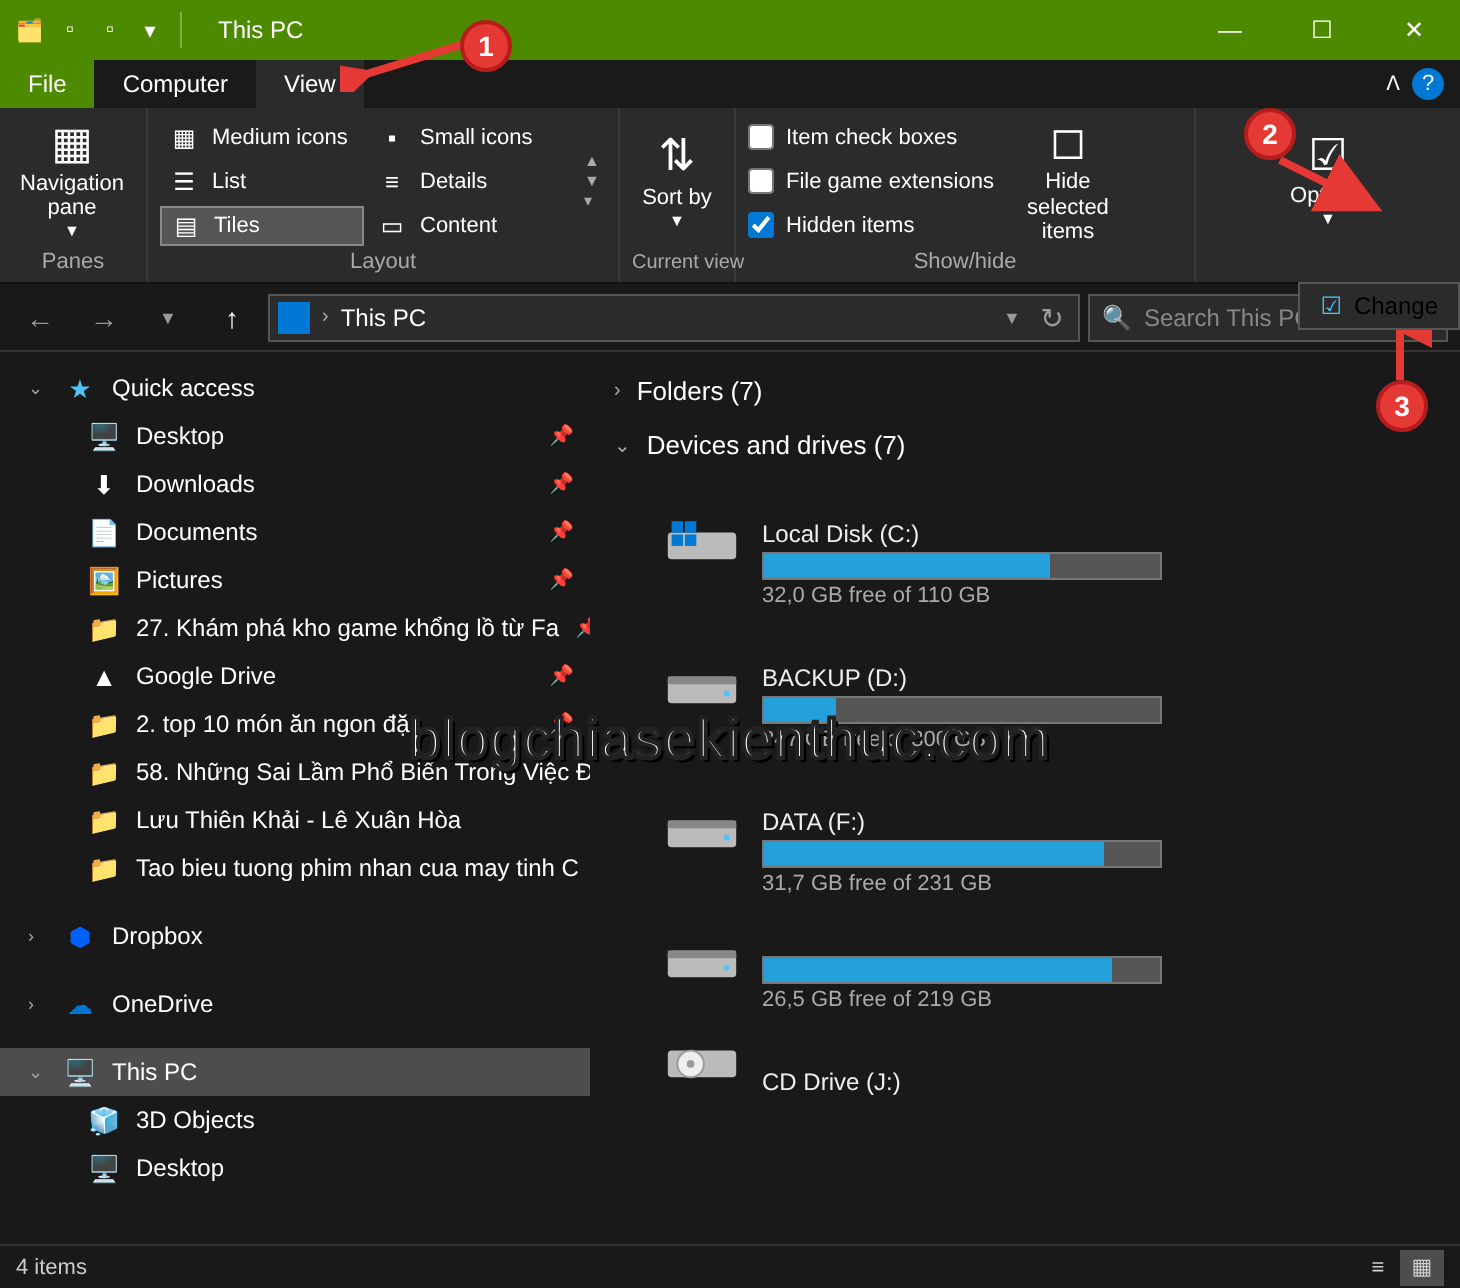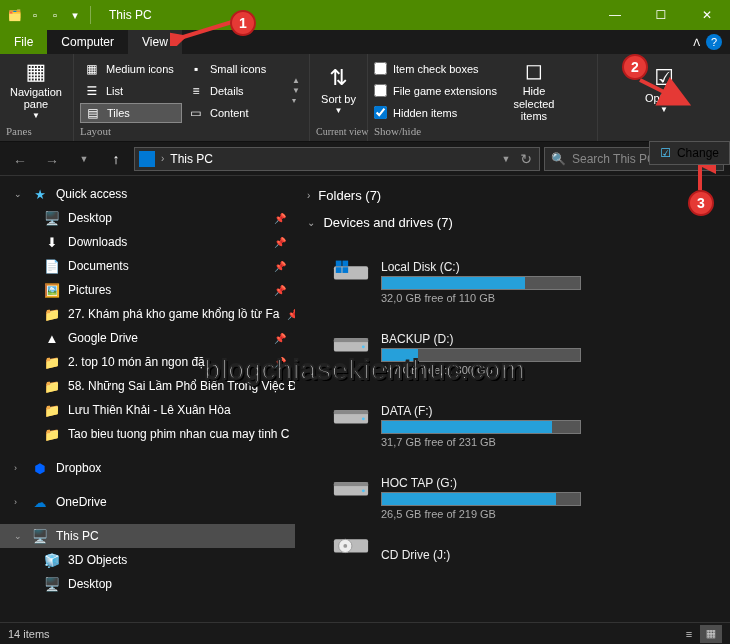--- a/index.html
+++ b/index.html
@@ -22,21 +22,21 @@
 .tab.file { background: #4e8a00; color: #fff; }
 .tab.active { background: #2b2b2b; }
 .ribbon-tabs .right { margin-left: auto; display: flex; align-items: center; gap: 6px; padding-right: 8px; }
 .collapse-arrow { font-size: 10px; }
 .help { width: 16px; height: 16px; border-radius: 50%; background: #0078d4; display: flex; align-items: center; justify-content: center; font-size: 11px; }
 
 
 .ribbon { height: 88px; background: #2b2b2b; display: flex; border-bottom: 1px solid #111; font-size: 11px; }
 .group { border-right: 1px solid #3a3a3a; display: flex; flex-direction: column; padding: 2px 6px; }
 .group-body { flex: 1; display: flex; align-items: center; gap: 4px; }
-.group-label { text-align: left; color: #aaa; font-size: 11px; padding-bottom: 2px; font-family: Liberation Serif, serif; }
+.group-label { text-align: center; color: #aaa; font-size: 11px; padding-bottom: 2px; }
 .big-btn { width: 60px; height: 66px; display: flex; flex-direction: column; align-items: center; justify-content: center; gap: 2px; text-align: center; line-height: 1.1; cursor: pointer; }
 .big-btn .ico { font-size: 22px; }
 .layout-list { display: grid; grid-template-columns: repeat(2, 102px); gap: 2px; }
 .layout-item { height: 20px; display: flex; align-items: center; gap: 6px; padding: 0 4px; cursor: pointer; }
 .layout-item.selected { background: #555; border: 1px solid #888; }
 .layout-item .li-ico { width: 16px; text-align: center; font-size: 12px; }
 .check-row { display: flex; align-items: center; gap: 6px; height: 20px; cursor: pointer; }
 .check-row input { accent-color: #0078d4; }
 
 
@@ -384,21 +384,20 @@
           </div>
           <div class="drive-row">
             <div class="drive-ico">
               <svg viewBox="0 0 40 28">
                 <rect x="2" y="8" width="36" height="14" rx="2" fill="#bbb"></rect>
                 <rect x="2" y="8" width="36" height="4" fill="#888"></rect>
                 <circle cx="33" cy="17" r="1.5" fill="#4fc3f7"></circle>
               </svg>
             </div>
             <div class="drive-info">
-              <div class="drive-name">HOC TAP (G:)</div>
               <div class="drive-bar">
                 <div class="drive-fill" style="width:88%;"></div>
               </div>
               <div class="drive-free">26,5 GB free of 219 GB</div>
             </div>
           </div>
           <div class="drive-row">
             <div class="drive-ico">
               <svg viewBox="0 0 40 28">
                 <rect x="2" y="8" width="36" height="14" rx="2" fill="#bbb"></rect>
@@ -408,21 +407,21 @@
             </div>
             <div class="drive-info">
               <div class="drive-name">CD Drive (J:)</div>
             </div>
           </div>
         </div>
     </div>
   </div>
 
   <div class="statusbar">
-    <span>14 items</span>
+    <span>4 items</span>
     <span class="spacer"></span>
     <span class="view-toggle">≡</span>
     <span class="view-toggle active">▦</span>
   </div>
 </div>
 
 <div class="flyout">
   <span style="color:#4fc3f7;">☑</span>
   <span>Change</span>
 </div>

